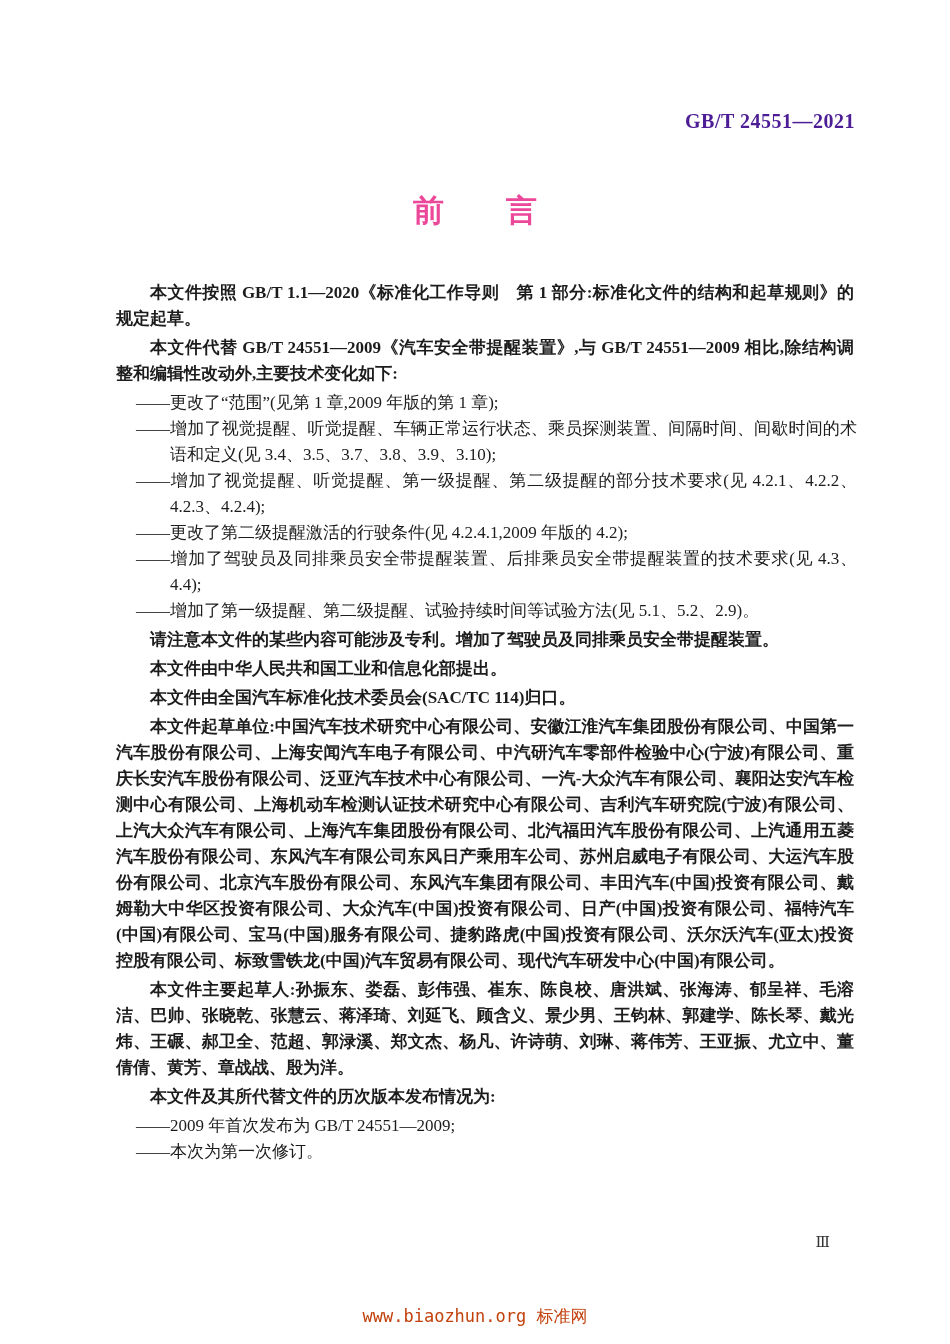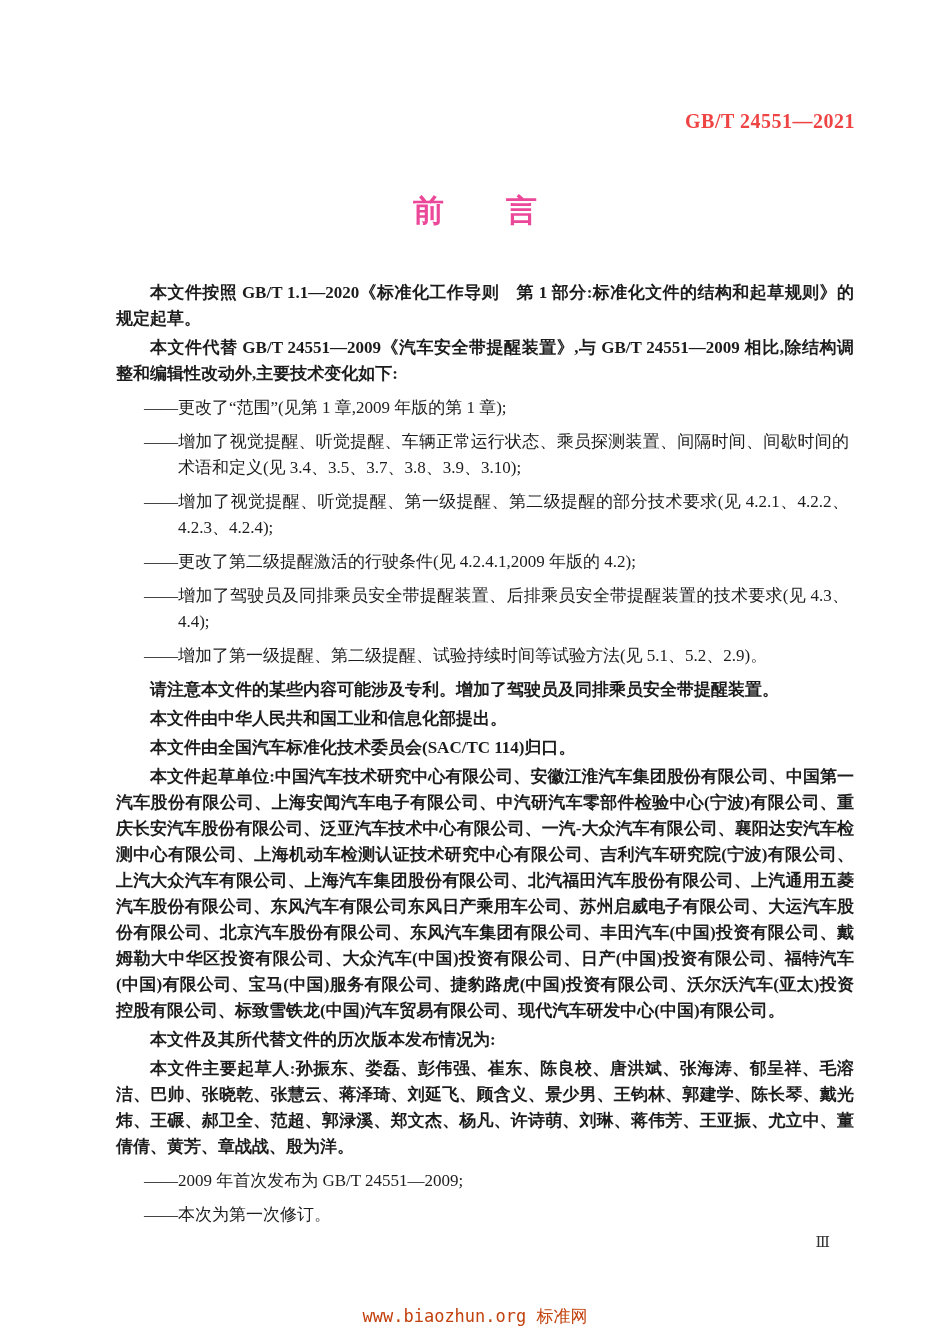--- a/index.html
+++ b/index.html
@@ -11,21 +11,21 @@
     font-family:"Liberation Serif","DejaVu Serif",serif;
     color:#1c1c1c;
     overflow:hidden;
   }
   .header-code {
     position:absolute;
     top:110px; right:95px;
     font-size:20px;
     font-weight:bold;
     letter-spacing:0.5px;
-    color:#ef4444;
+    color:#4c1d95;
   }
   .doc-title {
     position:absolute;
     top:190px; left:0;
     width:100%;
     text-align:center;
     font-family:"Liberation Sans","DejaVu Sans",sans-serif;
     font-size:31px;
     font-weight:bold;
     color:#ec4899;
@@ -34,21 +34,21 @@
   .content {
     position:absolute;
     top:277px; left:113px;
     width:744px;
     font-size:17px;
     line-height:26px;
     text-align:justify;
     text-justify:inter-ideograph;
   }
   .para { text-indent:2em; margin:3px;font-weight:bold; }
-  .dash-item { padding-left:3.35em; text-indent:-2em; margin:8px; }
+  .dash-item { padding-left:3.35em; text-indent:-2em; margin:0; }
   .page-number {
     position:absolute;
     top:1233px; right:120px;
     font-size:15px;
     color:#333;
   }
   .watermark {
     position:absolute;
     bottom:16px; left:0;
     width:100%;
@@ -73,22 +73,22 @@
     <p class="dash-item">——更改了“范围”(见第 1 章,2009 年版的第 1 章);</p>
     <p class="dash-item">——增加了视觉提醒、听觉提醒、车辆正常运行状态、乘员探测装置、间隔时间、间歇时间的术语和定义(见 3.4、3.5、3.7、3.8、3.9、3.10);</p>
     <p class="dash-item">——增加了视觉提醒、听觉提醒、第一级提醒、第二级提醒的部分技术要求(见 4.2.1、4.2.2、4.2.3、4.2.4);</p>
     <p class="dash-item">——更改了第二级提醒激活的行驶条件(见 4.2.4.1,2009 年版的 4.2);</p>
     <p class="dash-item">——增加了驾驶员及同排乘员安全带提醒装置、后排乘员安全带提醒装置的技术要求(见 4.3、4.4);</p>
     <p class="dash-item">——增加了第一级提醒、第二级提醒、试验持续时间等试验方法(见 5.1、5.2、2.9)。</p>
     <p class="para">请注意本文件的某些内容可能涉及专利。增加了驾驶员及同排乘员安全带提醒装置。</p>
     <p class="para">本文件由中华人民共和国工业和信息化部提出。</p>
     <p class="para">本文件由全国汽车标准化技术委员会(SAC/TC 114)归口。</p>
     <p class="para">本文件起草单位:中国汽车技术研究中心有限公司、安徽江淮汽车集团股份有限公司、中国第一汽车股份有限公司、上海安闻汽车电子有限公司、中汽研汽车零部件检验中心(宁波)有限公司、重庆长安汽车股份有限公司、泛亚汽车技术中心有限公司、一汽-大众汽车有限公司、襄阳达安汽车检测中心有限公司、上海机动车检测认证技术研究中心有限公司、吉利汽车研究院(宁波)有限公司、上汽大众汽车有限公司、上海汽车集团股份有限公司、北汽福田汽车股份有限公司、上汽通用五菱汽车股份有限公司、东风汽车有限公司东风日产乘用车公司、苏州启威电子有限公司、大运汽车股份有限公司、北京汽车股份有限公司、东风汽车集团有限公司、丰田汽车(中国)投资有限公司、戴姆勒大中华区投资有限公司、大众汽车(中国)投资有限公司、日产(中国)投资有限公司、福特汽车(中国)有限公司、宝马(中国)服务有限公司、捷豹路虎(中国)投资有限公司、沃尔沃汽车(亚太)投资控股有限公司、标致雪铁龙(中国)汽车贸易有限公司、现代汽车研发中心(中国)有限公司。</p>
+    <p class="para">本文件主要起草人:孙振东、娄磊、彭伟强、崔东、陈良校、唐洪斌、张海涛、郁呈祥、毛溶洁、巴帅、张晓乾、张慧云、蒋泽琦、刘延飞、顾含义、景少男、王钧林、郭建学、陈长琴、戴光炜、王碾、郝卫全、范超、郭渌溪、郑文杰、杨凡、许诗萌、刘琳、蒋伟芳、王亚振、尤立中、董倩倩、黄芳、章战战、殷为洋。</p>
     <p class="para">本文件及其所代替文件的历次版本发布情况为:</p>
-    <p class="para">本文件主要起草人:孙振东、娄磊、彭伟强、崔东、陈良校、唐洪斌、张海涛、郁呈祥、毛溶洁、巴帅、张晓乾、张慧云、蒋泽琦、刘延飞、顾含义、景少男、王钧林、郭建学、陈长琴、戴光炜、王碾、郝卫全、范超、郭渌溪、郑文杰、杨凡、许诗萌、刘琳、蒋伟芳、王亚振、尤立中、董倩倩、黄芳、章战战、殷为洋。</p>
     <p class="dash-item">——2009 年首次发布为 GB/T 24551—2009;</p>
     <p class="dash-item">——本次为第一次修订。</p>
   </div>
 
   <div class="page-number">Ⅲ</div>
 
   <div class="watermark">www.biaozhun.org 标准网</div>
 
 </div>
 

